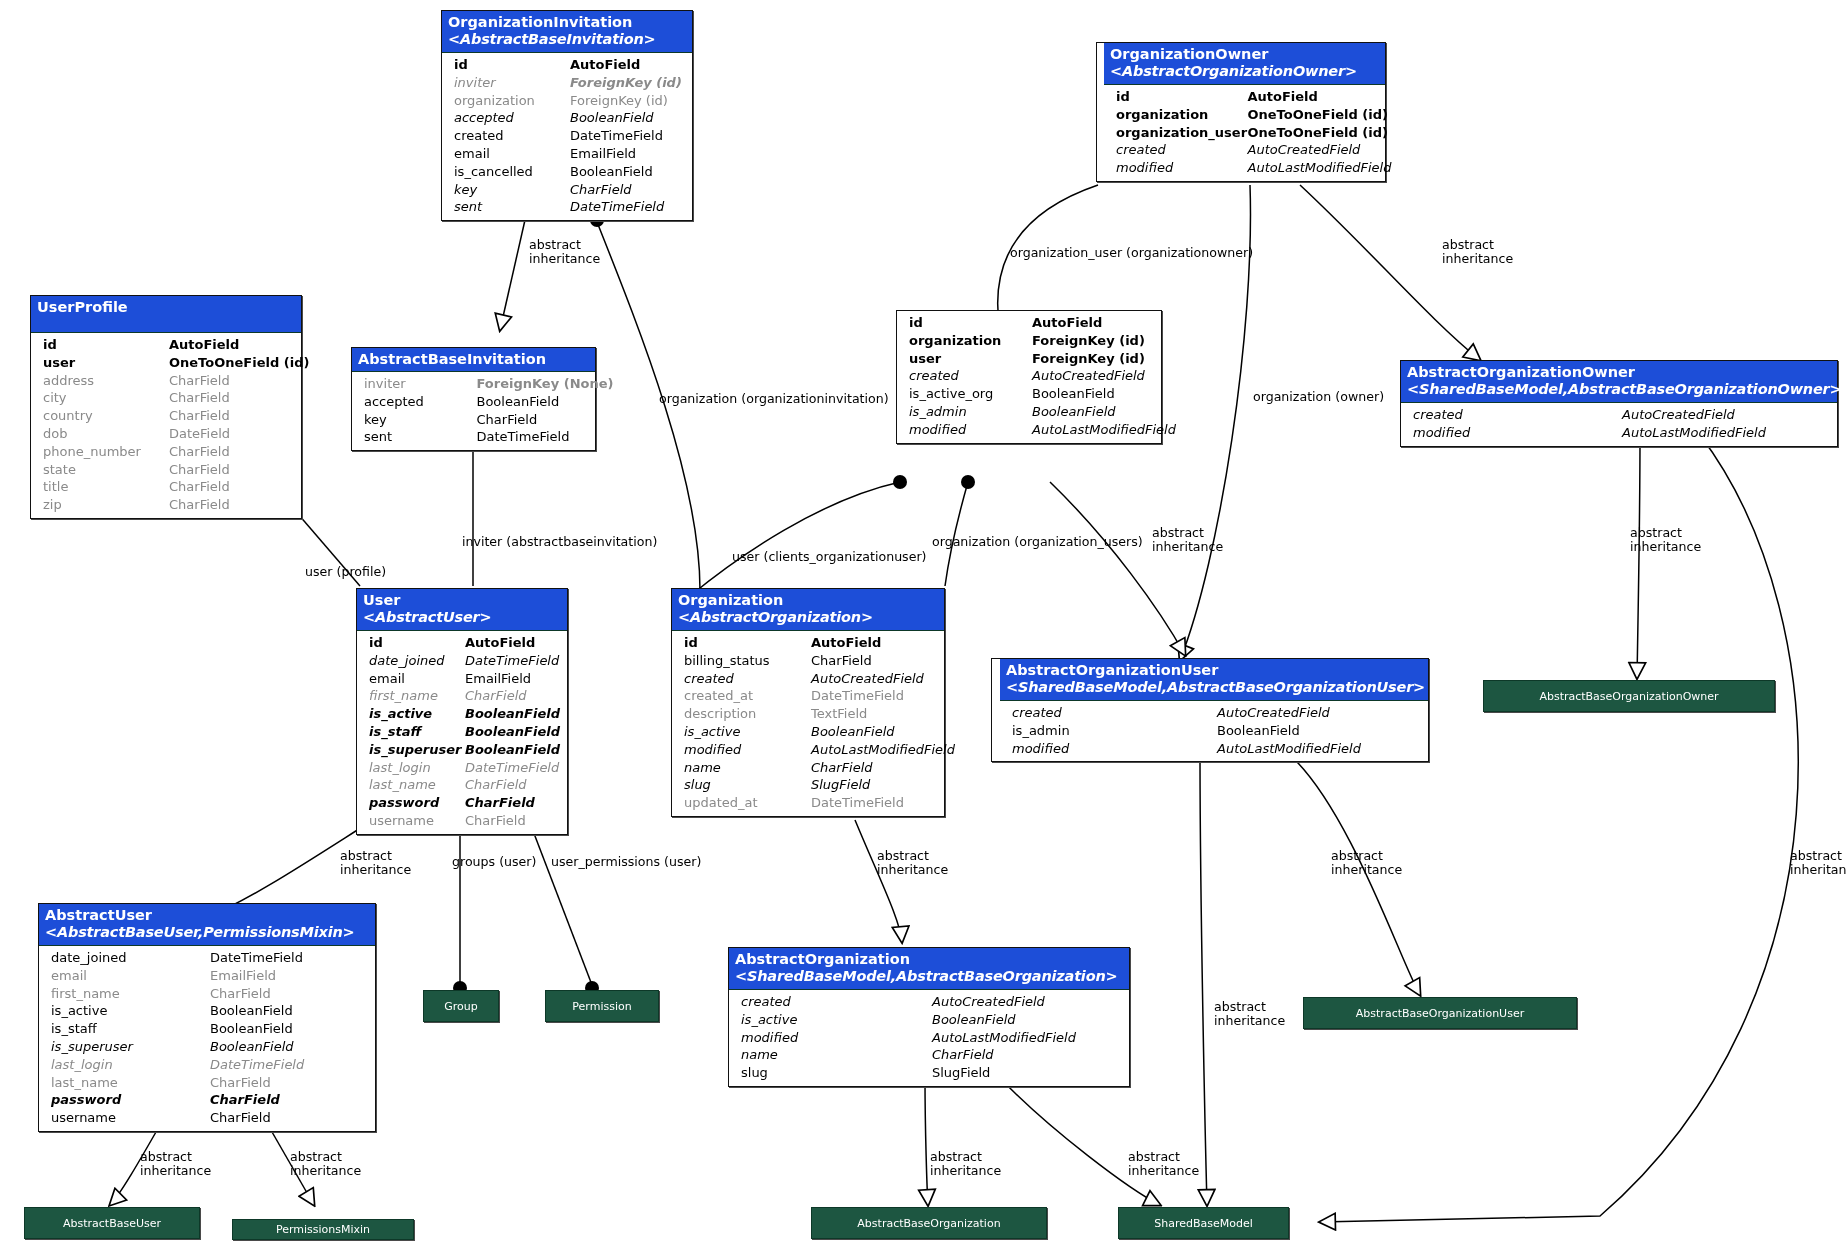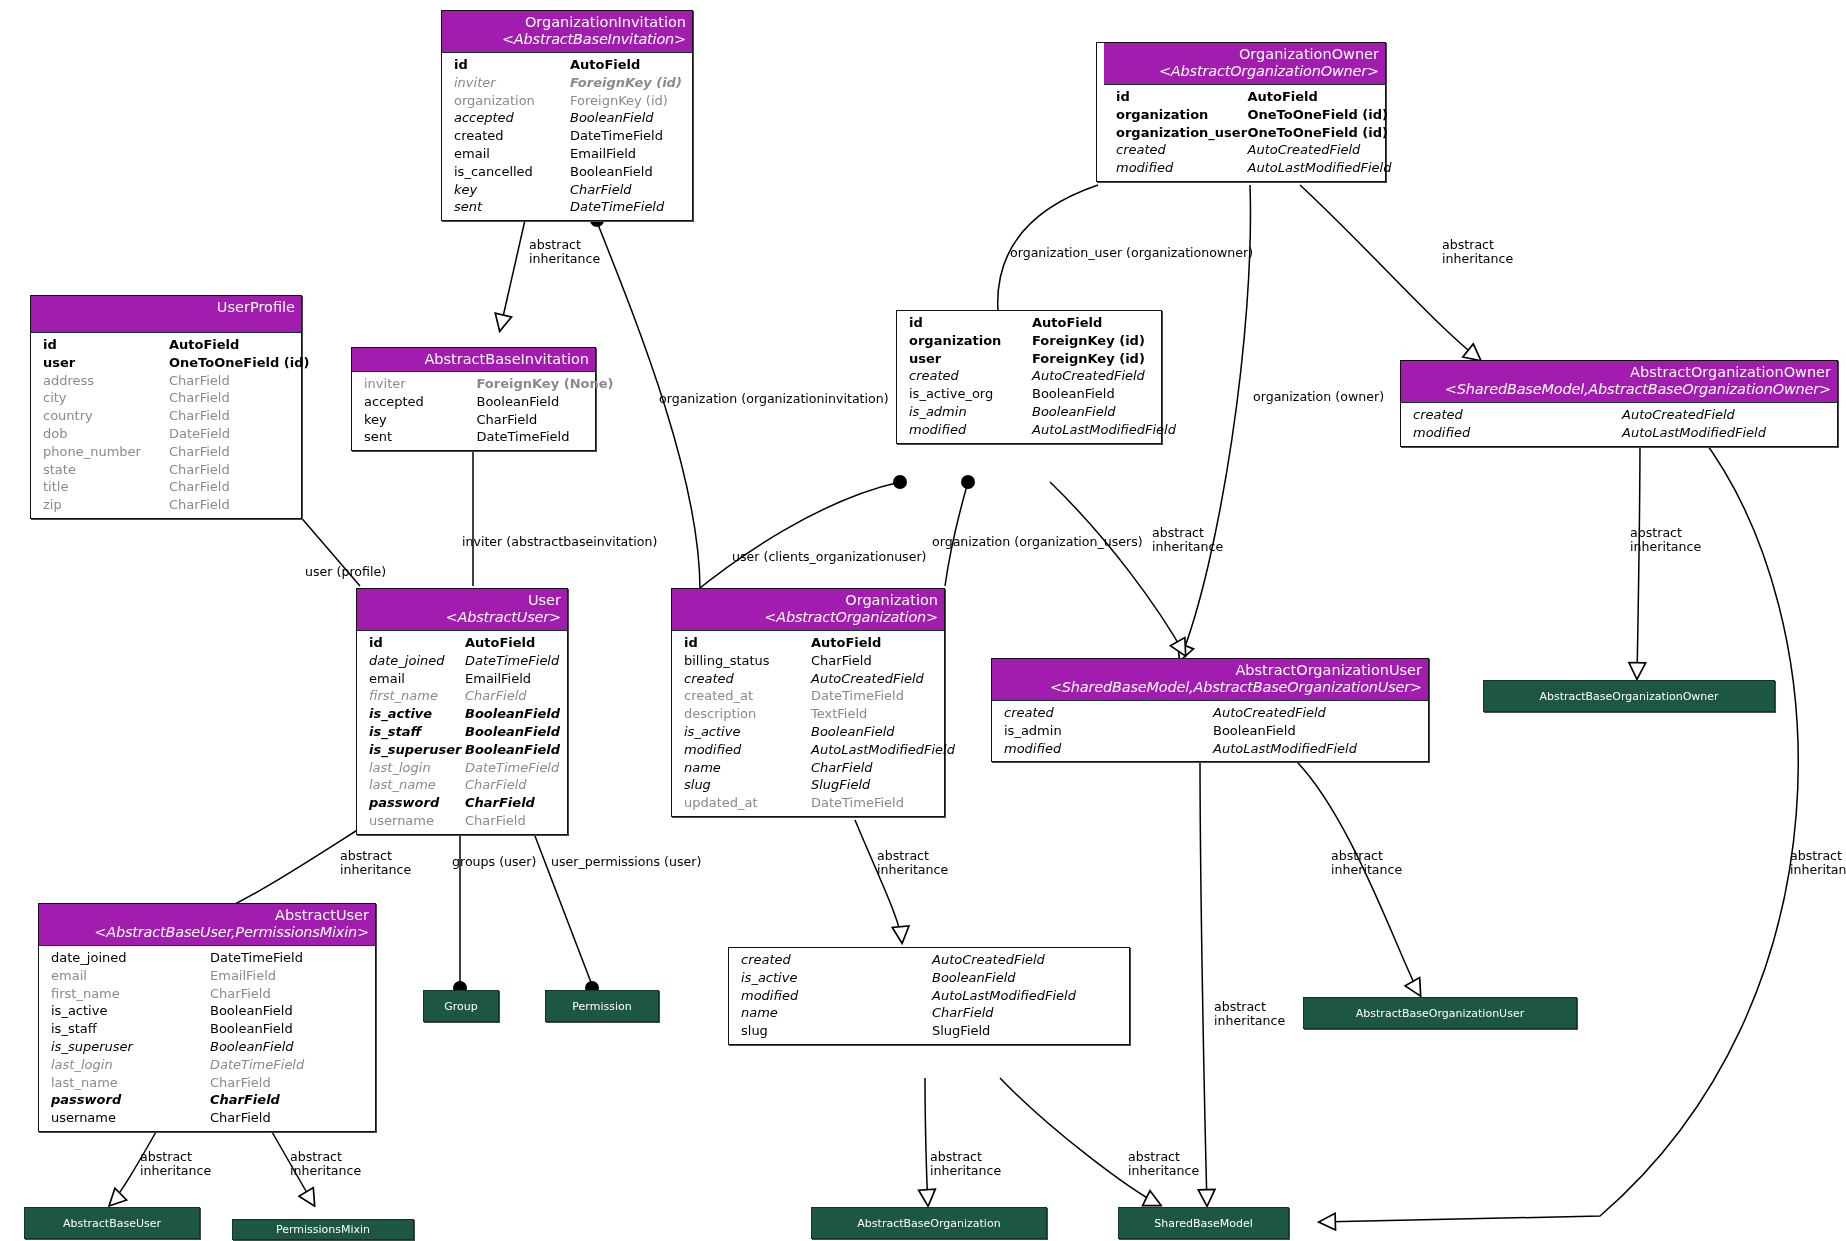--- a/index.html
+++ b/index.html
@@ -30,24 +30,24 @@
 
   
   .node {
     position: absolute;
     background: #ffffff;
     border: 1px solid #111111;
     box-shadow: 1px 1px 0 0 #4a4a4a;
     box-sizing: border-box;
   }
   .node .hdr {
-    background: #a21caf;
+    background: #1d4ed8;
     color: #ffffff;
-    text-align: right;
-    font-weight: normal;
+    text-align: left;
+    font-weight: bold;
     font-size: 14.5px;
     line-height: 17px;
     padding: 3px 6px 4px 6px;
     border-bottom: 1px solid #0d3828;
   }
   .node .hdr .base {
     display: block;
     font-style: italic;
     font-size: 14.5px;
     line-height: 17px;
@@ -459,21 +459,21 @@
           <span class="fname s-ital">slug</span>
           <span class="ftype s-ital">SlugField</span>
         </div>
       <div class="row">
           <span class="fname s-gray">updated_at</span>
           <span class="ftype s-gray">DateTimeField</span>
         </div>
     </div>
   </div>
 
-  <div class="node" style="left:991px; top:658px; width:438px;">
+  <div class="node" style="left:991px; top:658px; width:438px;padding-left:8px;">
     <div class="hdr">
       <span>AbstractOrganizationUser</span>
       <span class="base">&lt;SharedBaseModel,AbstractBaseOrganizationUser&gt;</span>
     </div>
     <div class="body">
       <div class="row">
           <span class="fname s-ital">created</span>
           <span class="ftype s-ital">AutoCreatedField</span>
         </div>
       <div class="row">
@@ -530,20 +530,24 @@
           <span class="ftype s-bolditalic">CharField</span>
         </div>
       <div class="row">
           <span class="fname s-plain">username</span>
           <span class="ftype s-plain">CharField</span>
         </div>
     </div>
   </div>
 
   <div class="node" style="left:728px; top:947px; width:402px;">
+    <div class="hdr">
+      <span>AbstractOrganization</span>
+      <span class="base">&lt;SharedBaseModel,AbstractBaseOrganization&gt;</span>
+    </div>
     <div class="body">
       <div class="row">
           <span class="fname s-ital">created</span>
           <span class="ftype s-ital">AutoCreatedField</span>
         </div>
       <div class="row">
           <span class="fname s-ital">is_active</span>
           <span class="ftype s-ital">BooleanField</span>
         </div>
       <div class="row">

